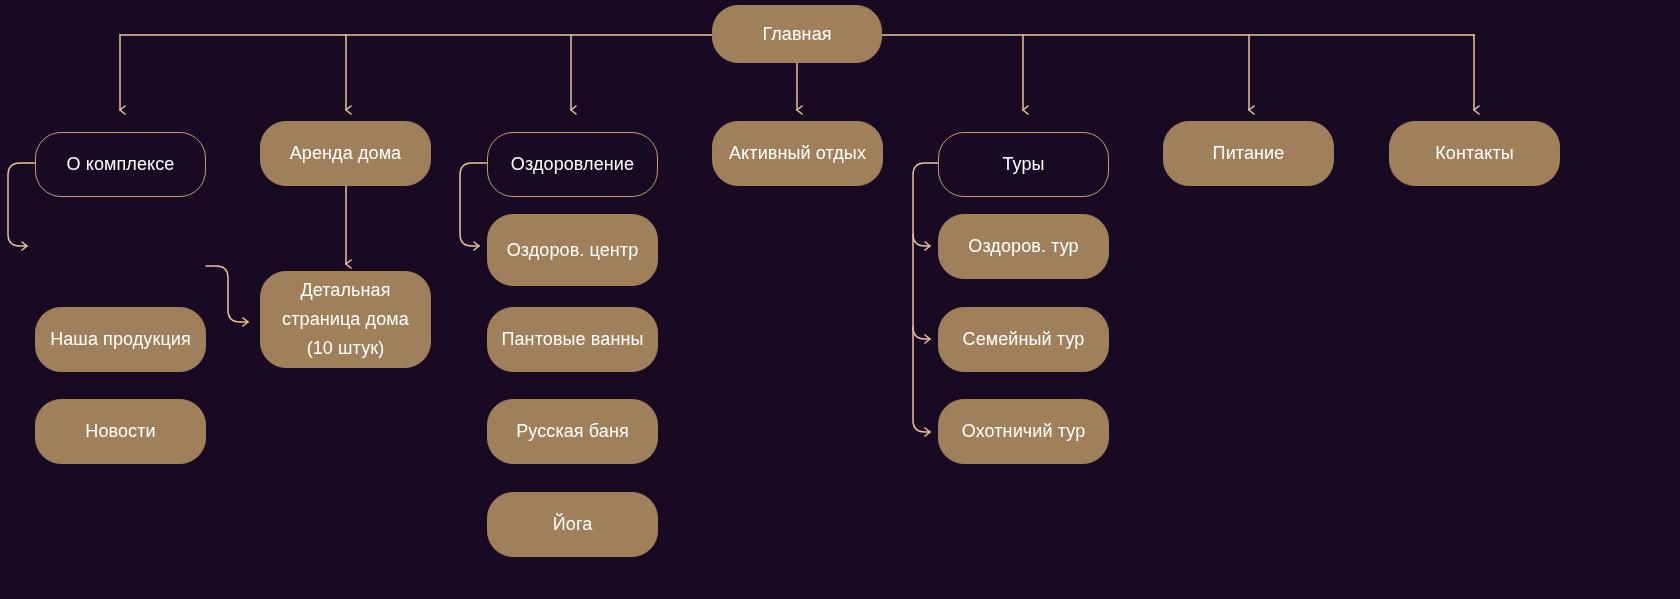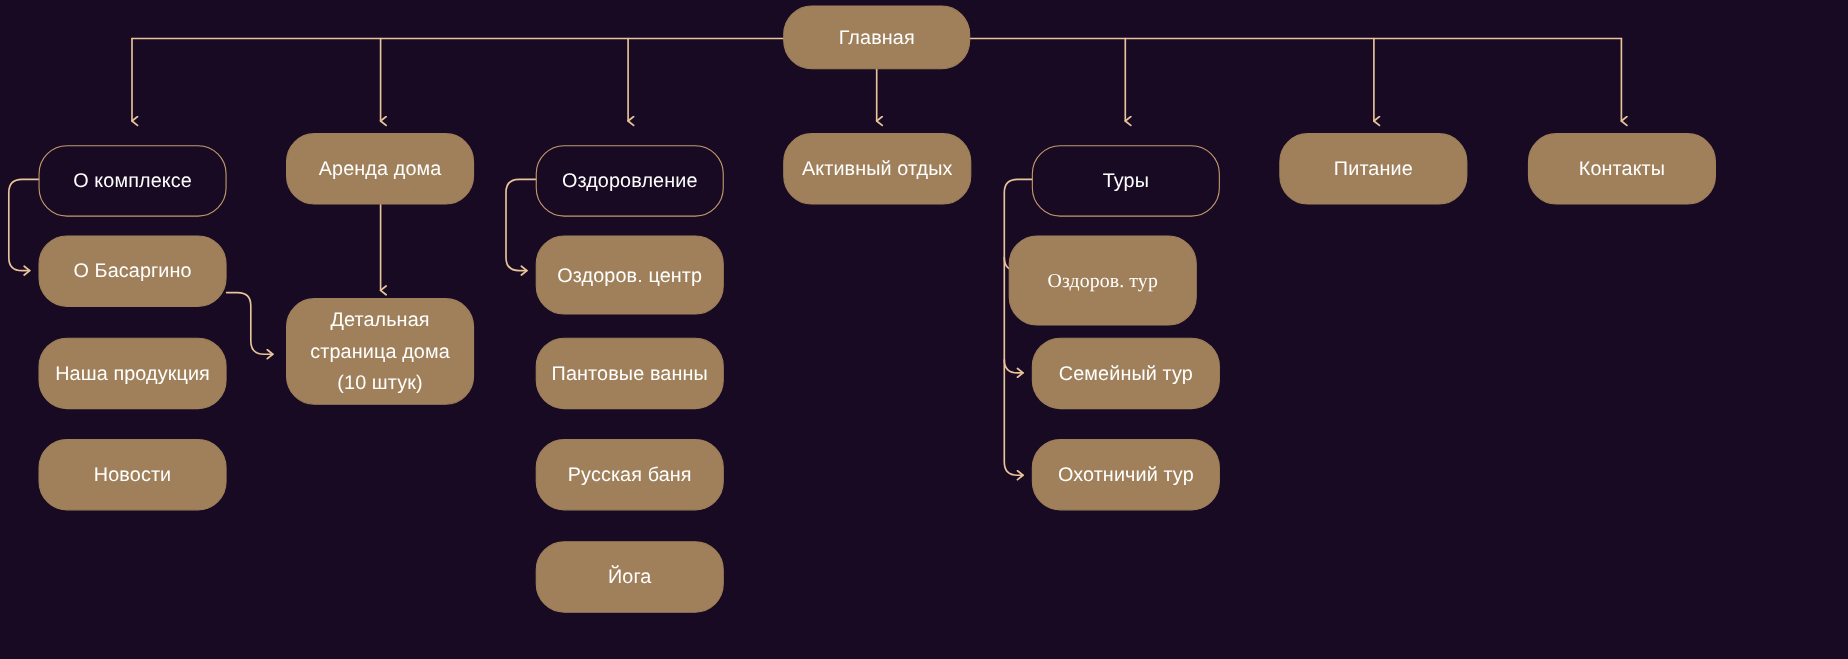--- a/index.html
+++ b/index.html
@@ -103,38 +103,37 @@
   <div class="node outline" style="left:487px; top:121px; width:171px; height:65px;">Оздоровление</div>
 
   <div class="node filled" style="left:712px; top:121px; width:171px; height:65px;">Активный отдых</div>
 
   <div class="node outline" style="left:938px; top:121px; width:171px; height:65px;">Туры</div>
 
   <div class="node filled" style="left:1163px; top:121px; width:171px; height:65px;">Питание</div>
 
   <div class="node filled" style="left:1389px; top:121px; width:171px; height:65px;">Контакты</div>
 
-  <div class="node filled" style="left:35px; top:214px; width:171px; height:65px;">О Басаргино</div>
 
   <div class="node filled" style="left:35px; top:307px; width:171px; height:65px;">Наша продукция</div>
 
   <div class="node filled" style="left:35px; top:399px; width:171px; height:65px;">Новости</div>
 
 
   <div class="node filled multiline" style="left:260px; top:271px; width:171px; height:97px;">Детальная
 страница дома
 (10 штук)</div>
 
   <div class="node filled" style="left:487px; top:214px; width:171px; height:72px;">Оздоров. центр</div>
 
   <div class="node filled" style="left:487px; top:307px; width:171px; height:65px;">Пантовые ванны</div>
 
   <div class="node filled" style="left:487px; top:399px; width:171px; height:65px;">Русская баня</div>
 
   <div class="node filled" style="left:487px; top:492px; width:171px; height:65px;">Йога</div>
 
-  <div class="node filled" style="left:917px; top:214px; width:171px; height:82px;font-family:Liberation Serif, serif;">Оздоров. тур</div>
+  <div class="node filled" style="left:938px; top:214px; width:171px; height:65px;">Оздоров. тур</div>
 
   <div class="node filled" style="left:938px; top:307px; width:171px; height:65px;">Семейный тур</div>
 
   <div class="node filled" style="left:938px; top:399px; width:171px; height:65px;">Охотничий тур</div>
 
 </div>
 
 </body></html>

